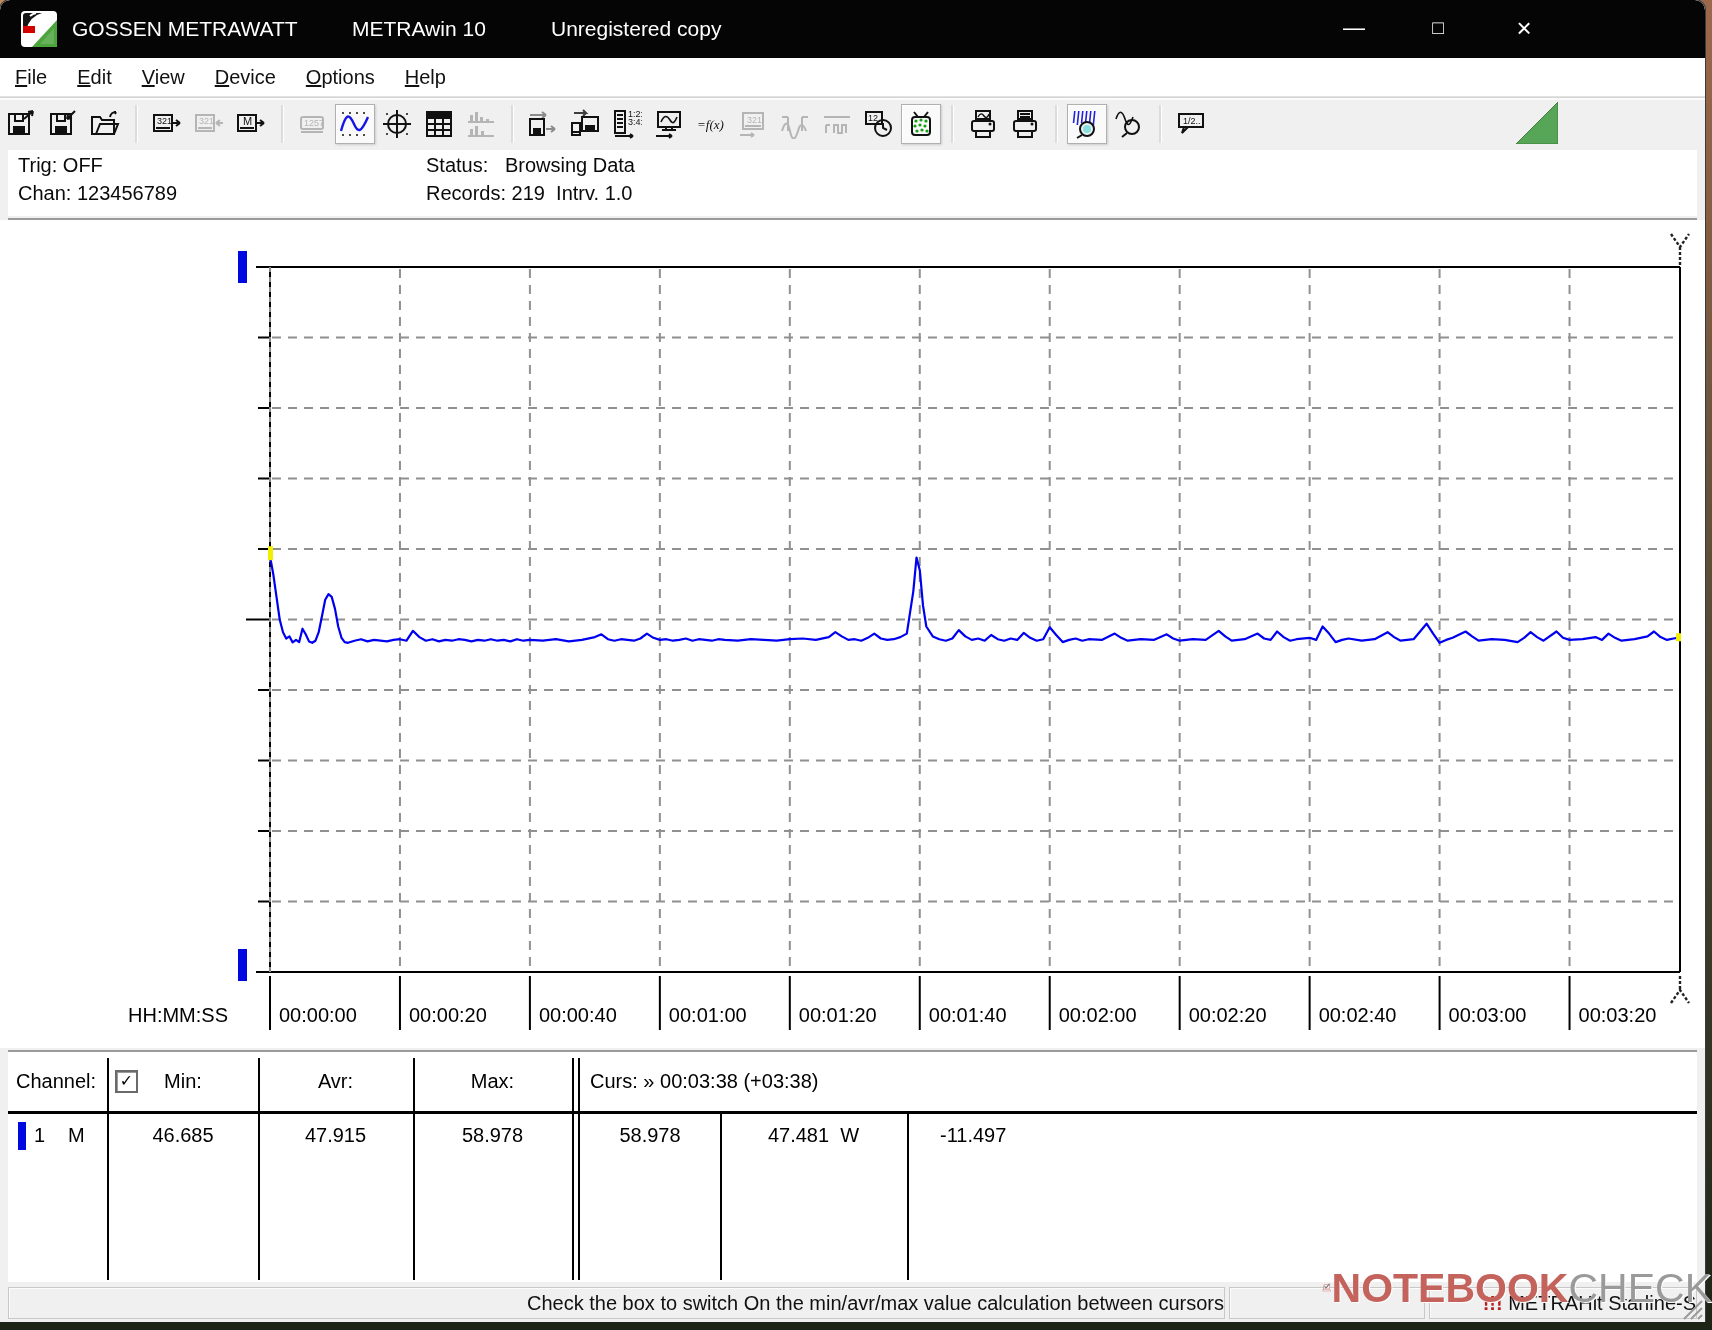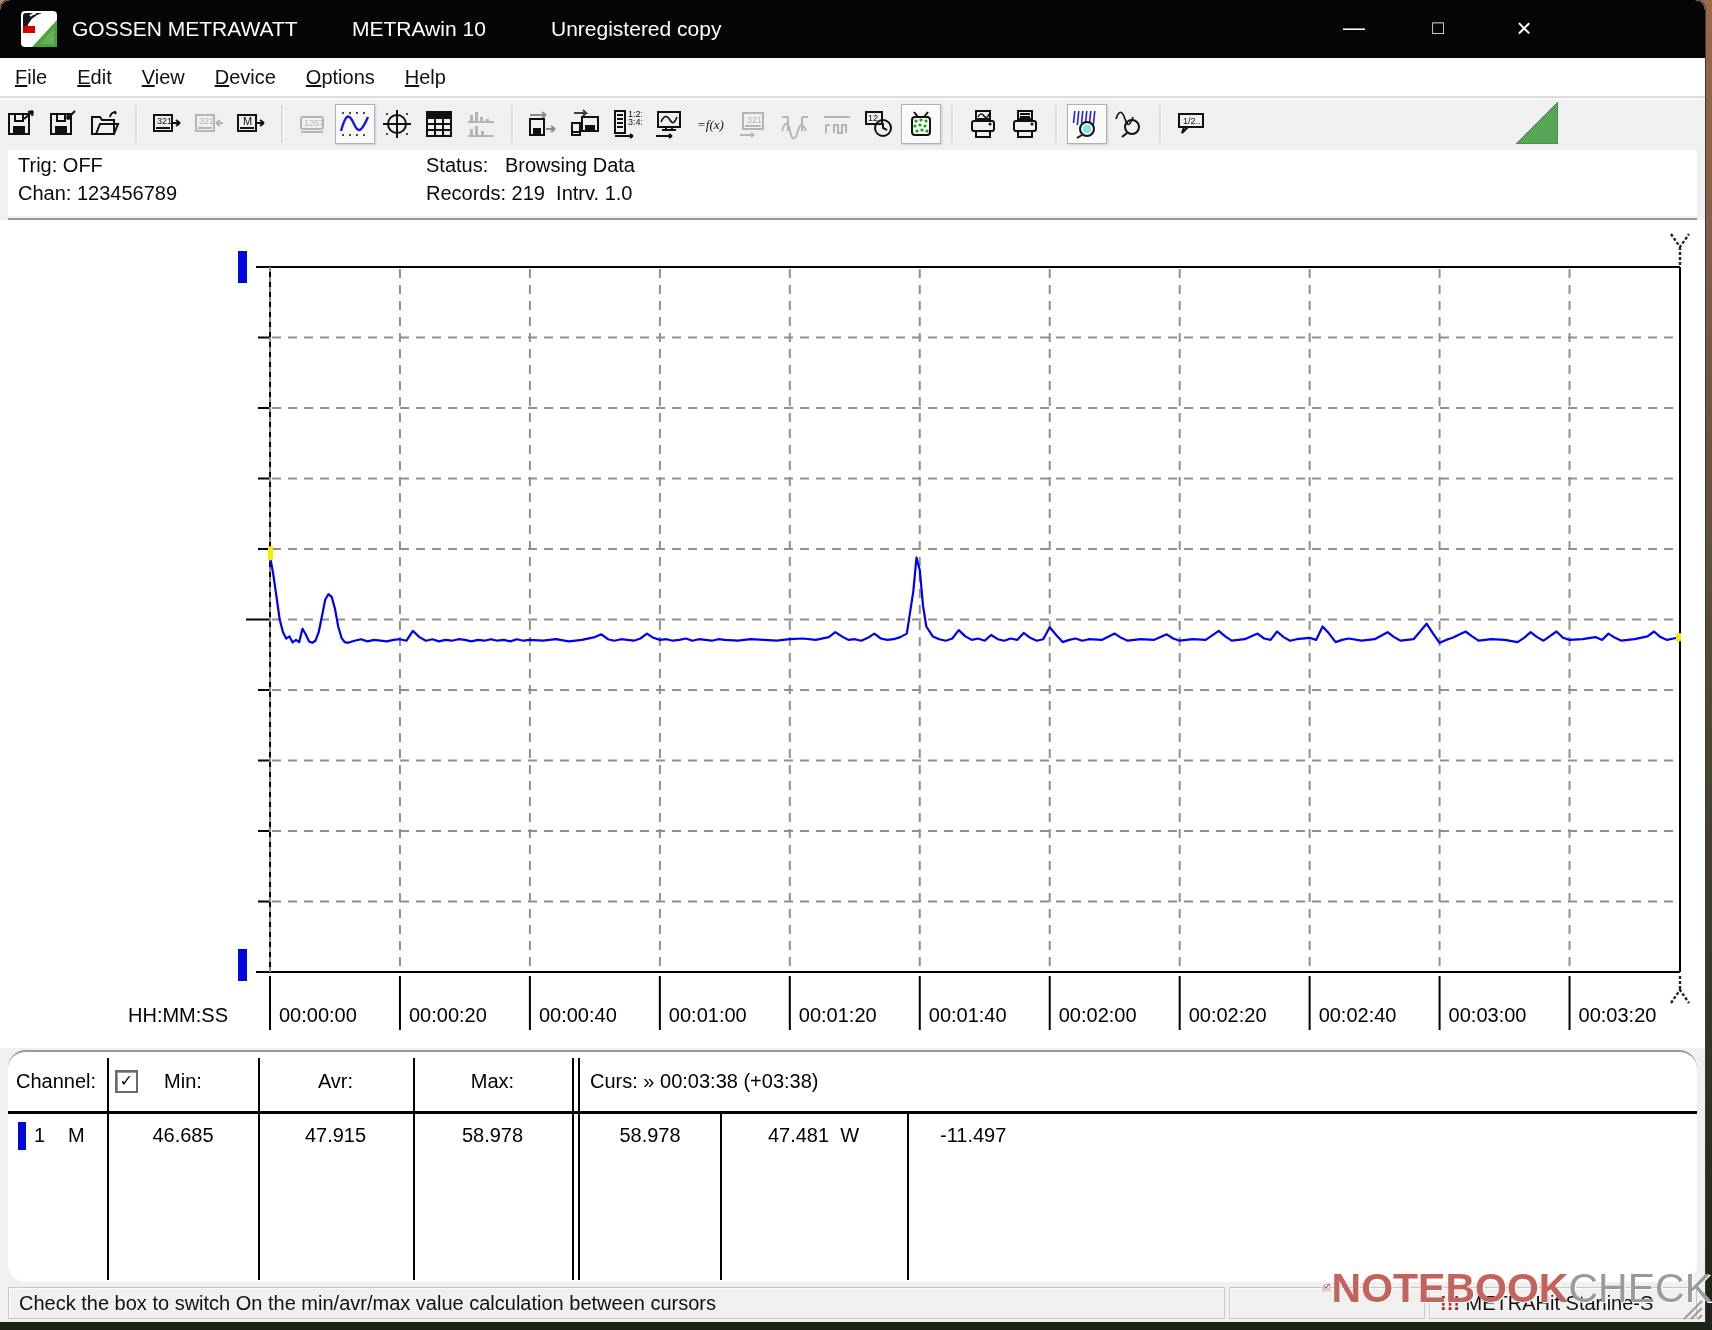--- a/index.html
+++ b/index.html
@@ -31,29 +31,29 @@
   .ikgf{fill:#b5b5b5;stroke:none;}
   .itxt{font-size:9px;fill:#111;font-family:"Liberation Sans",sans-serif;}
   .itxtg{font-size:9px;fill:#b5b5b5;font-family:"Liberation Sans",sans-serif;}
   
   .infopanel{position:absolute;left:8px;top:150px;width:1689px;height:66px;background:#fff;text-decoration:underline;}
   .infotext{position:absolute;font-size:20px;color:#0a0a0a;white-space:nowrap;}
   
   .chartpanel{position:absolute;left:8px;top:218px;width:1689px;height:828px;background:#fff;border-top:2px solid #9a9a9a;}
   .ylab{position:absolute;font-size:20px;color:#000;}
   
-  .tablepanel{position:absolute;left:8px;top:1050px;width:1689px;height:230px;background:#fff;border-top:2px solid #9a9a9a;border-radius:18px;}
+  .tablepanel{position:absolute;left:8px;top:1050px;width:1689px;height:230px;background:#fff;border-top:2px solid #9a9a9a;}
   .tcell{position:absolute;font-size:20px;color:#000;white-space:nowrap;}
   .vline{position:absolute;top:6px;width:2px;height:222px;background:#000;}
   .hline{position:absolute;left:0;width:1689px;height:3px;background:#000;}
   .chk{position:absolute;width:19px;height:19px;background:#fff;border:2px solid #6a6a6a;
     box-shadow:inset 1px 1px 0 #9a9a9a;font-size:16px;line-height:17px;text-align:center;color:#000;}
   .bluebar{position:absolute;width:8px;background:#0008e0;}
   
-  .statusbar{position:absolute;left:0;top:1284px;width:1705px;height:38px;background:#f0f0f0;}
+  .statusbar{position:absolute;left:0;top:1284px;width:1705px;height:38px;background:#f0f0f0;text-align:right;}
   .sbpanel{position:absolute;top:3px;height:32px;background:#f0f0f0;border:1px solid #c8c8c8;box-shadow:inset 1px 1px 0 #fbfbfb;
     font-size:20px;color:#111;line-height:31px;padding-left:10px;box-sizing:border-box;white-space:nowrap;overflow:hidden;}
   .grip{position:absolute;right:2px;bottom:2px;width:22px;height:22px;}
   
   .watermark{position:absolute;left:1322px;top:1246px;width:390px;height:84px;pointer-events:none;z-index:60;display:flex;align-items:center;}
   .wm-red{font-size:41px;font-weight:bold;color:#c4625c;letter-spacing:0px;text-shadow:1px 1px 0 #fff;}
   .wm-gray{font-size:41px;font-weight:normal;color:#9a9a9a;text-shadow:1px 1px 0 #fff;}
   .deskstrip{position:absolute;left:0;top:1322px;width:1712px;height:8px;background:#1c2415;}
 </style>
 </head>

